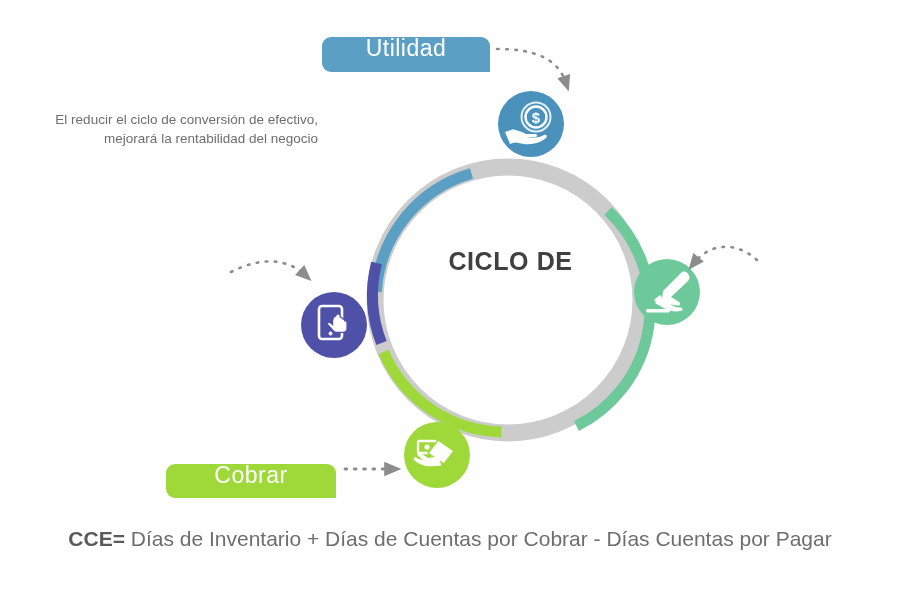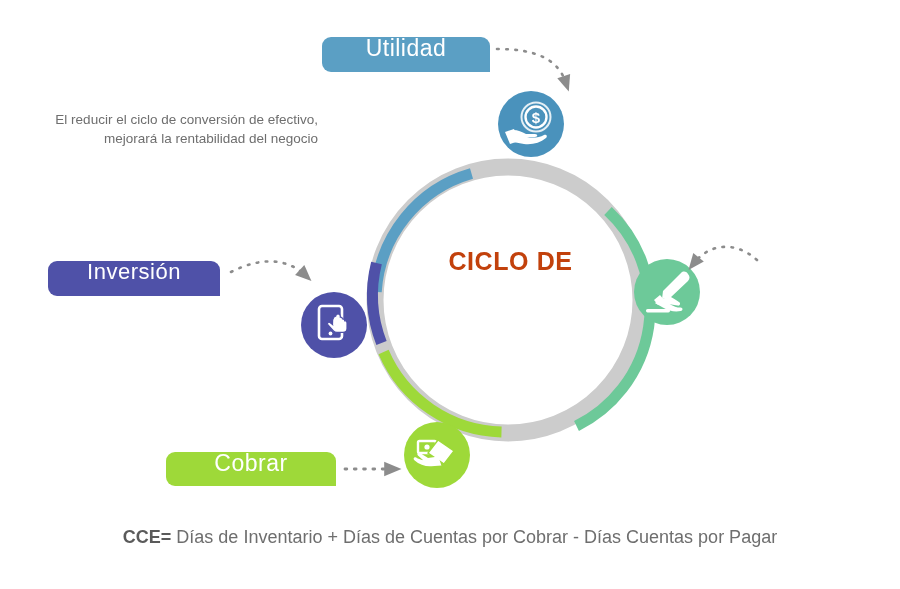--- a/index.html
+++ b/index.html
@@ -62,21 +62,21 @@
     font-size: 22px;
   }
   #badge-vender {
     left: 712px; top: 257px;
     width: 178px; height: 36px;
     background: #6DC999;
     border-radius: 9px 9px 0 9px;
     font-size: 23px;
   }
   #badge-cobrar {
-    left: 166px; top: 452px;
+    left: 166px; top: 464px;
     width: 170px; height: 34px;
     background: #9ED939;
     border-radius: 9px 9px 0 9px;
     font-size: 23px;
   }
 
   
   #note {
     position: absolute;
     left: 52px; top: 110px;
@@ -87,37 +87,37 @@
     line-height: 19px;
     font-family: "Liberation Sans", sans-serif;
   }
 
   
   #center-title {
     position: absolute;
     left: 368px; top: 244px;
     width: 285px;
     text-align: center;
-    color: #c2410c;
+    color: #404040;
     font-size: 25px;
     font-weight: bold;
     line-height: 34px;
     letter-spacing: 0.6px;
     font-family: "Liberation Sans", sans-serif;
   }
   #center-title span { display: block; }
 
   
   #formula {
     position: absolute;
     left: 0; top: 527px;
     width: 900px;
     text-align: center;
     color: #6e6e6e;
-    font-size: 18px;
+    font-size: 21px;
     font-family: "Liberation Sans", sans-serif;
   }
   #formula .fx-bold { font-weight: bold; color: #5a5a5a; }
 </style>
 </head>
 <body>
 
 <div id="stage">
 
   <svg id="diagram-svg" viewBox="0 0 900 589">
@@ -192,23 +192,20 @@
 
     <path d="M 757 260 C 736 241 710 243 694 263" fill="none" stroke="#8c8c8c" stroke-width="2.6" stroke-dasharray="1.6 7.5" stroke-linecap="round" marker-end="url(#arrowhead)"></path>
 
     <path d="M 345 469 L 392 469" fill="none" stroke="#8c8c8c" stroke-width="2.8" stroke-dasharray="1.8 7.5" stroke-linecap="round" marker-end="url(#arrowhead)"></path>
   </svg>
 
   <div class="badge" id="badge-utilidad">
     <span class="badge-text">Utilidad</span>
   </div>
 
-  <div class="badge" id="badge-inversion">
-    <span class="badge-text">Inversión</span>
-  </div>
 
 
   <div class="badge" id="badge-cobrar">
     <span class="badge-text">Cobrar</span>
   </div>
 
   <div id="note">El reducir el ciclo de conversión de efectivo, mejorará la rentabilidad del negocio</div>
 
   <div id="center-title">
     <span>CICLO DE</span>

